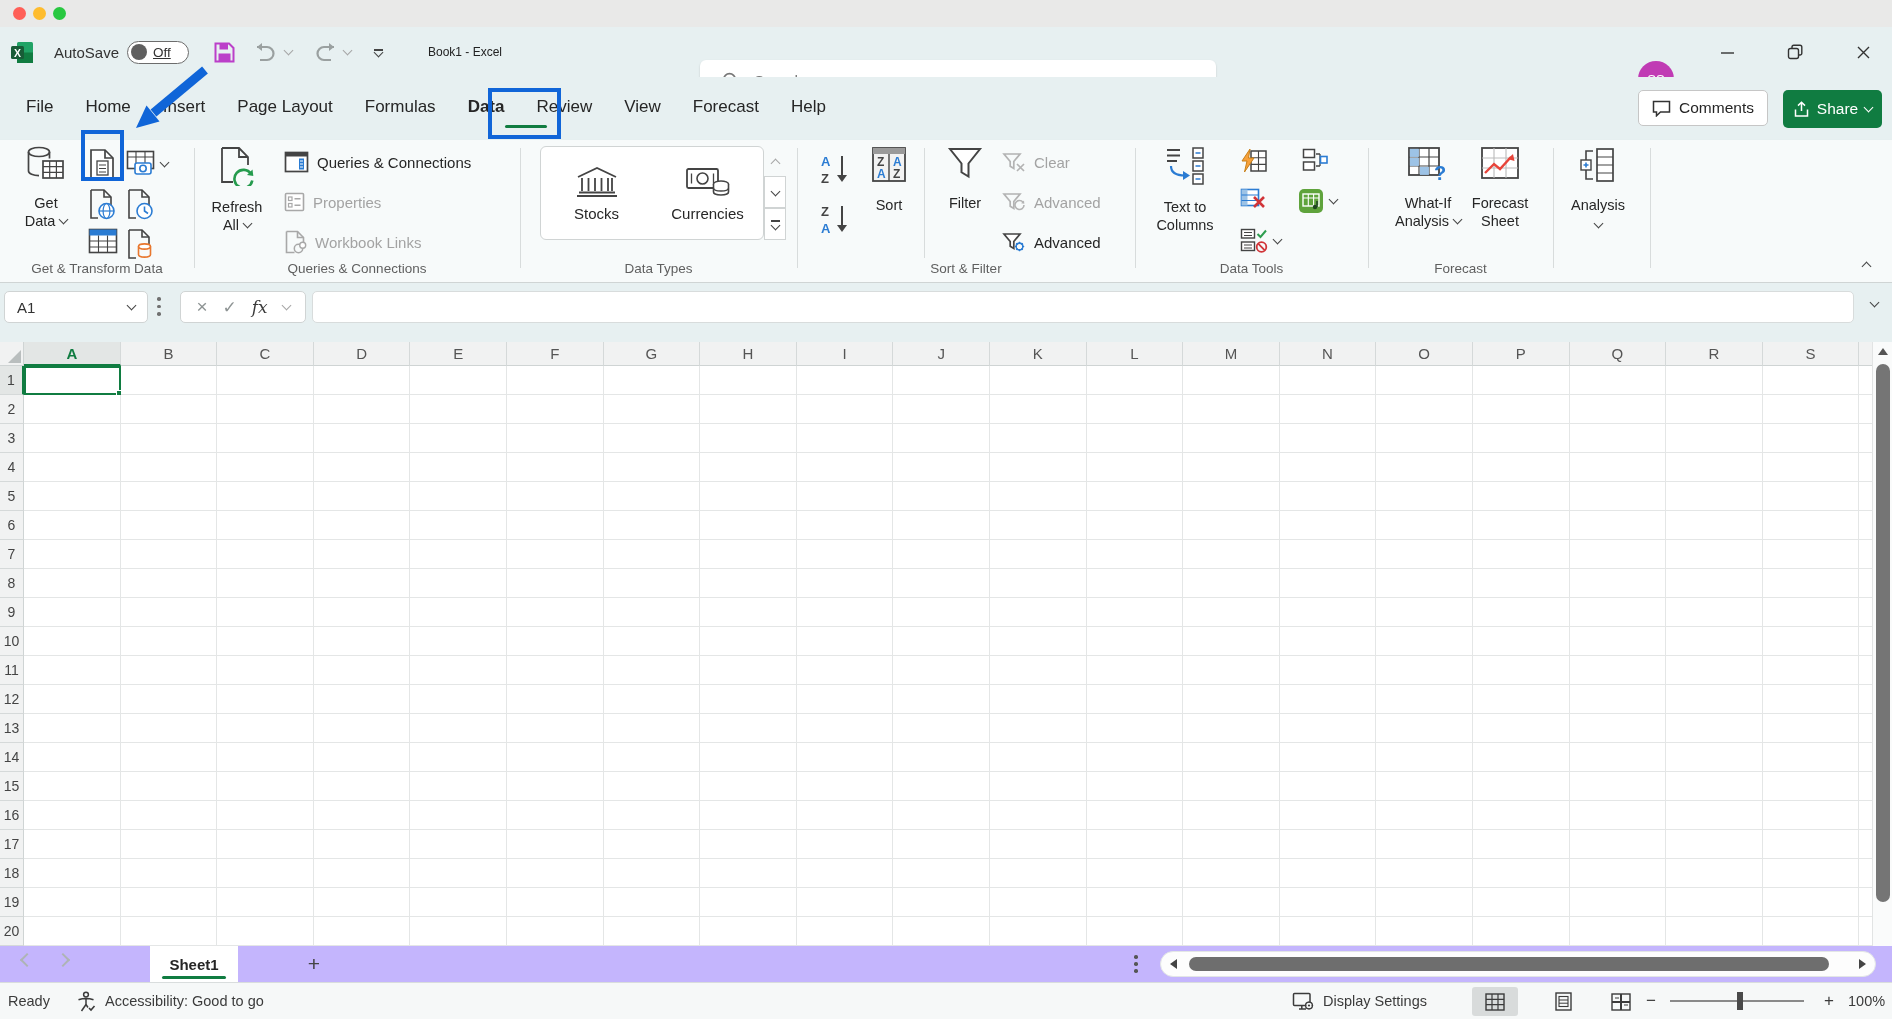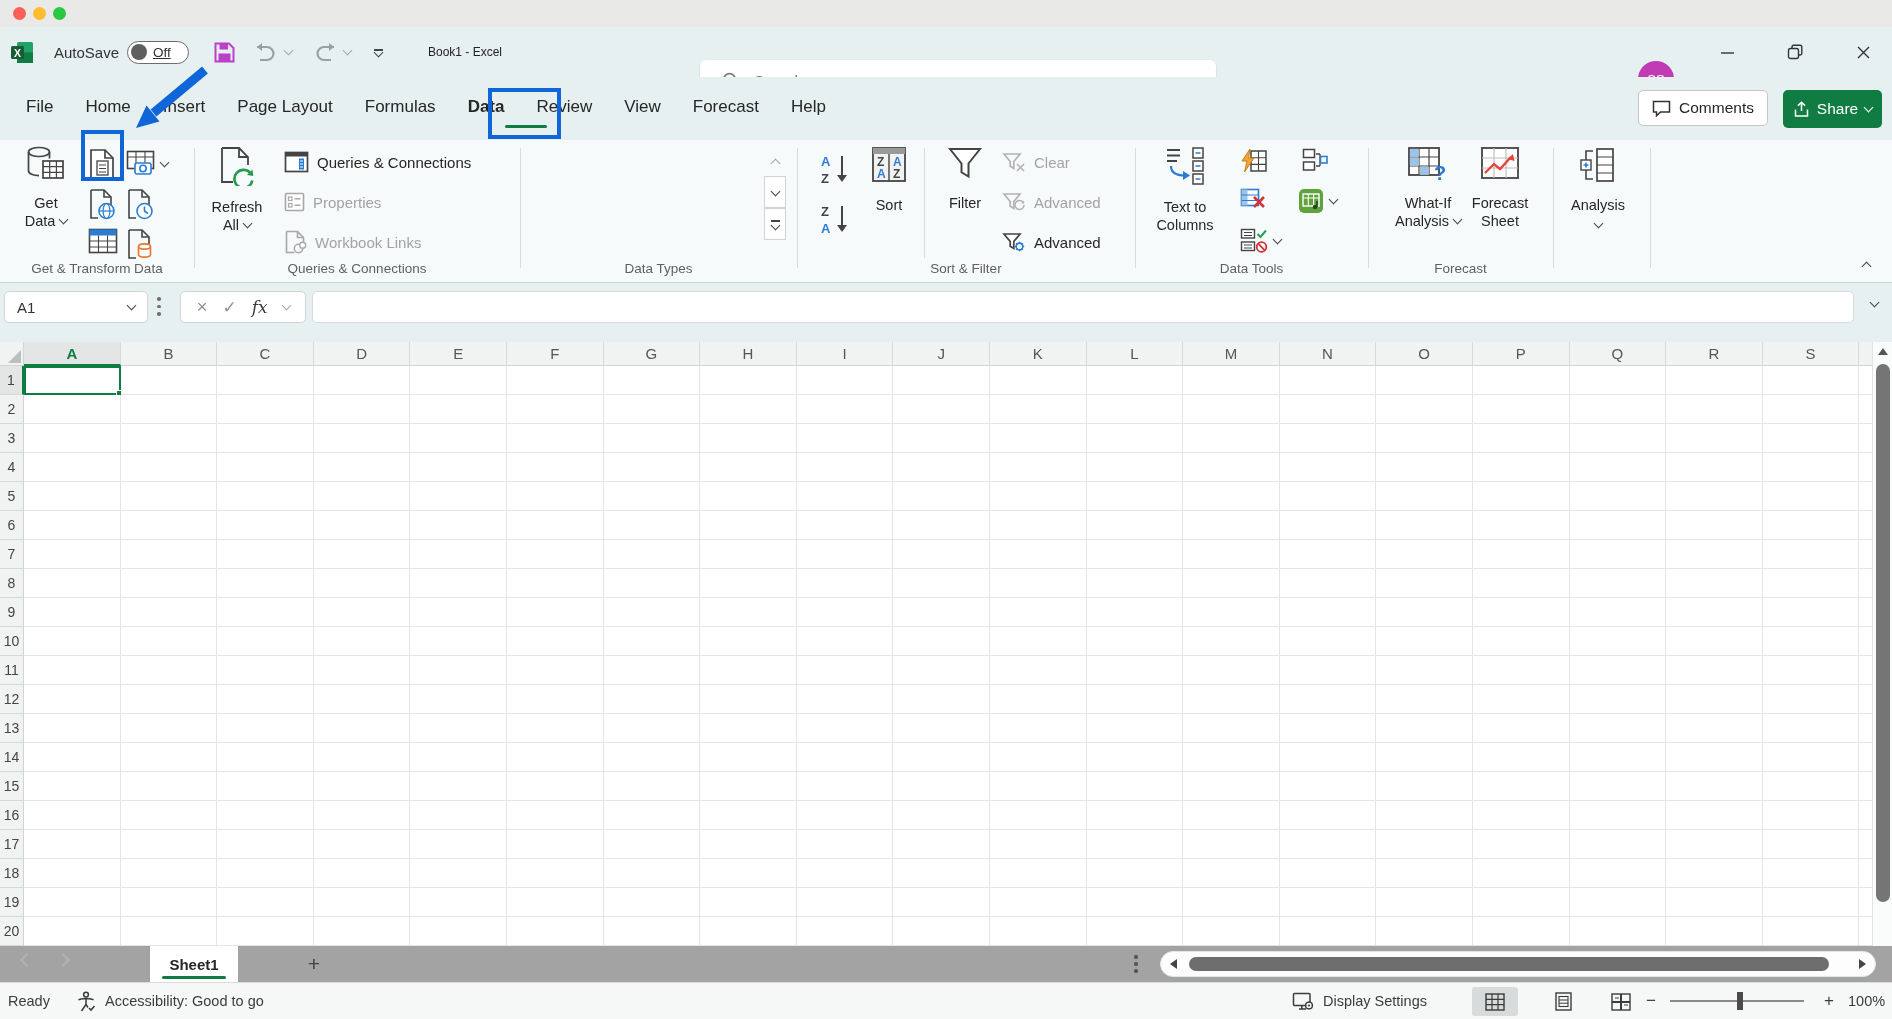--- a/index.html
+++ b/index.html
@@ -7,21 +7,21 @@
   body { font-family:"Liberation Sans","DejaVu Sans",sans-serif; color:#333; position:relative; background:#fff; }
 
   
   .mac-strip { position:absolute; left:0; top:0; width:1892px; height:27px; background:#e9e9e8; }
   .mac-dot { position:absolute; top:7px; width:13px; height:13px; border-radius:50%; }
   .titlebar { position:absolute; left:0; top:27px; width:1892px; height:50px; background:#e7f0f1; }
   .tabrow { position:absolute; left:0; top:77px; width:1892px; height:63px; background:#e7f0f1; }
   .ribbon { position:absolute; left:0; top:140px; width:1892px; height:143px; background:#f7fafa; border-bottom:1px solid #cfd4d4; box-shadow:0 1px 2px rgba(0,0,0,.08); }
   .formula-band { position:absolute; left:0; top:283px; width:1892px; height:59px; background:#e7f0f1; }
   .gridwrap { position:absolute; left:0; top:342px; width:1892px; height:604px; background:#fff; }
-  .sheetbar { position:absolute; left:0; top:946px; width:1892px; height:36px; background:#a3a3a3; }
+  .sheetbar { position:absolute; left:0; top:946px; width:1892px; height:36px; background:#c4b5fd; }
   .statusbar { position:absolute; left:0; top:982px; width:1892px; height:37px; background:#f6f8f8; border-top:1px solid #d9dddd; font-size:14.5px; color:#3b3b3b; }
 
   
   .tb-item { position:absolute; top:0; height:50px; display:flex; align-items:center; }
   .autosave-pill { width:62px; height:23px; border:1.5px solid #6c6c6c; border-radius:12px; background:#fff; display:flex; align-items:center; padding:0 7px 0 3px; gap:6px; }
   .autosave-knob { width:16px; height:16px; border-radius:50%; background:#5f5f5f; }
   .autosave-state { font-size:13.5px; color:#333;text-decoration:underline; }
   .title-text { font-size:12px; color:#222; }
   .searchbox { position:absolute; left:700px; top:33px; width:516px; height:41px; background:#fff; border-radius:6px; box-shadow:0 1px 2px rgba(0,0,0,.18); display:flex; align-items:center; padding-left:22px; gap:14px; }
   .search-ph { color:#767676; font-size:15.5px; }
@@ -326,20 +326,41 @@
         <path d="M2.5 1.5h11l6 6v6" fill="none" stroke="#a8a8a8" stroke-width="1.6"></path>
         <path d="M13.5 1.5v6h6M2.5 1.5v21h8" fill="none" stroke="#a8a8a8" stroke-width="1.6"></path>
         <circle cx="14.5" cy="18.5" r="4.2" fill="none" stroke="#a8a8a8" stroke-width="1.5"></circle>
         <circle cx="18.7" cy="15.3" r="3" fill="#fff" stroke="#a8a8a8" stroke-width="1.4"></circle>
       </svg>
     <span>Workbook Links</span>
   </div>
   <div class="grp-label" style="left:194px;width:326px">Queries &amp; Connections</div>
   <div class="rdiv" style="left:520px"></div>
 
+  <div class="gallery">
+    <div class="gal-item">
+      <svg width="46" height="34" viewBox="0 0 46 34">
+          <path d="M4 12L23 3l19 9" fill="none" stroke="#444" stroke-width="1.8"></path>
+          <path d="M8 13v13M14.5 13v13M21 13v13M27.5 13v13M34 13v13M38 13v13" stroke="#444" stroke-width="1.8"></path>
+          <path d="M5 27.5h36M3 31h40" stroke="#444" stroke-width="1.8"></path>
+        </svg>
+      <span>Stocks</span>
+    </div>
+    <div class="gal-item">
+      <svg width="46" height="34" viewBox="0 0 46 34">
+          <rect x="2" y="4" width="31" height="19" rx="1.5" fill="#fff" stroke="#444" stroke-width="1.8"></rect>
+          <circle cx="17.5" cy="13.5" r="5.5" fill="none" stroke="#444" stroke-width="1.6"></circle>
+          <path d="M6.5 8.5v10M28.5 8.5v10" stroke="#444" stroke-width="1.3"></path>
+          <ellipse cx="36" cy="19" rx="7.5" ry="3" fill="#fff" stroke="#444" stroke-width="1.6"></ellipse>
+          <path d="M28.5 19v8c0 1.7 3.4 3 7.5 3s7.5-1.3 7.5-3v-8" fill="#fff" stroke="#444" stroke-width="1.6"></path>
+          <path d="M28.5 23c0 1.7 3.4 3 7.5 3s7.5-1.3 7.5-3" fill="none" stroke="#444" stroke-width="1.3"></path>
+        </svg>
+      <span>Currencies</span>
+    </div>
+  </div>
   <div class="gal-scroll">
     <div>
         <span class="cv up gray"></span>
       </div>
     <div>
         <span class="cv" style="margin-top:-2px"></span>
       </div>
     <div style="flex-direction:column">
         <span class="more-bar"></span>
         <span class="cv" style="margin-top:-2px"></span>

